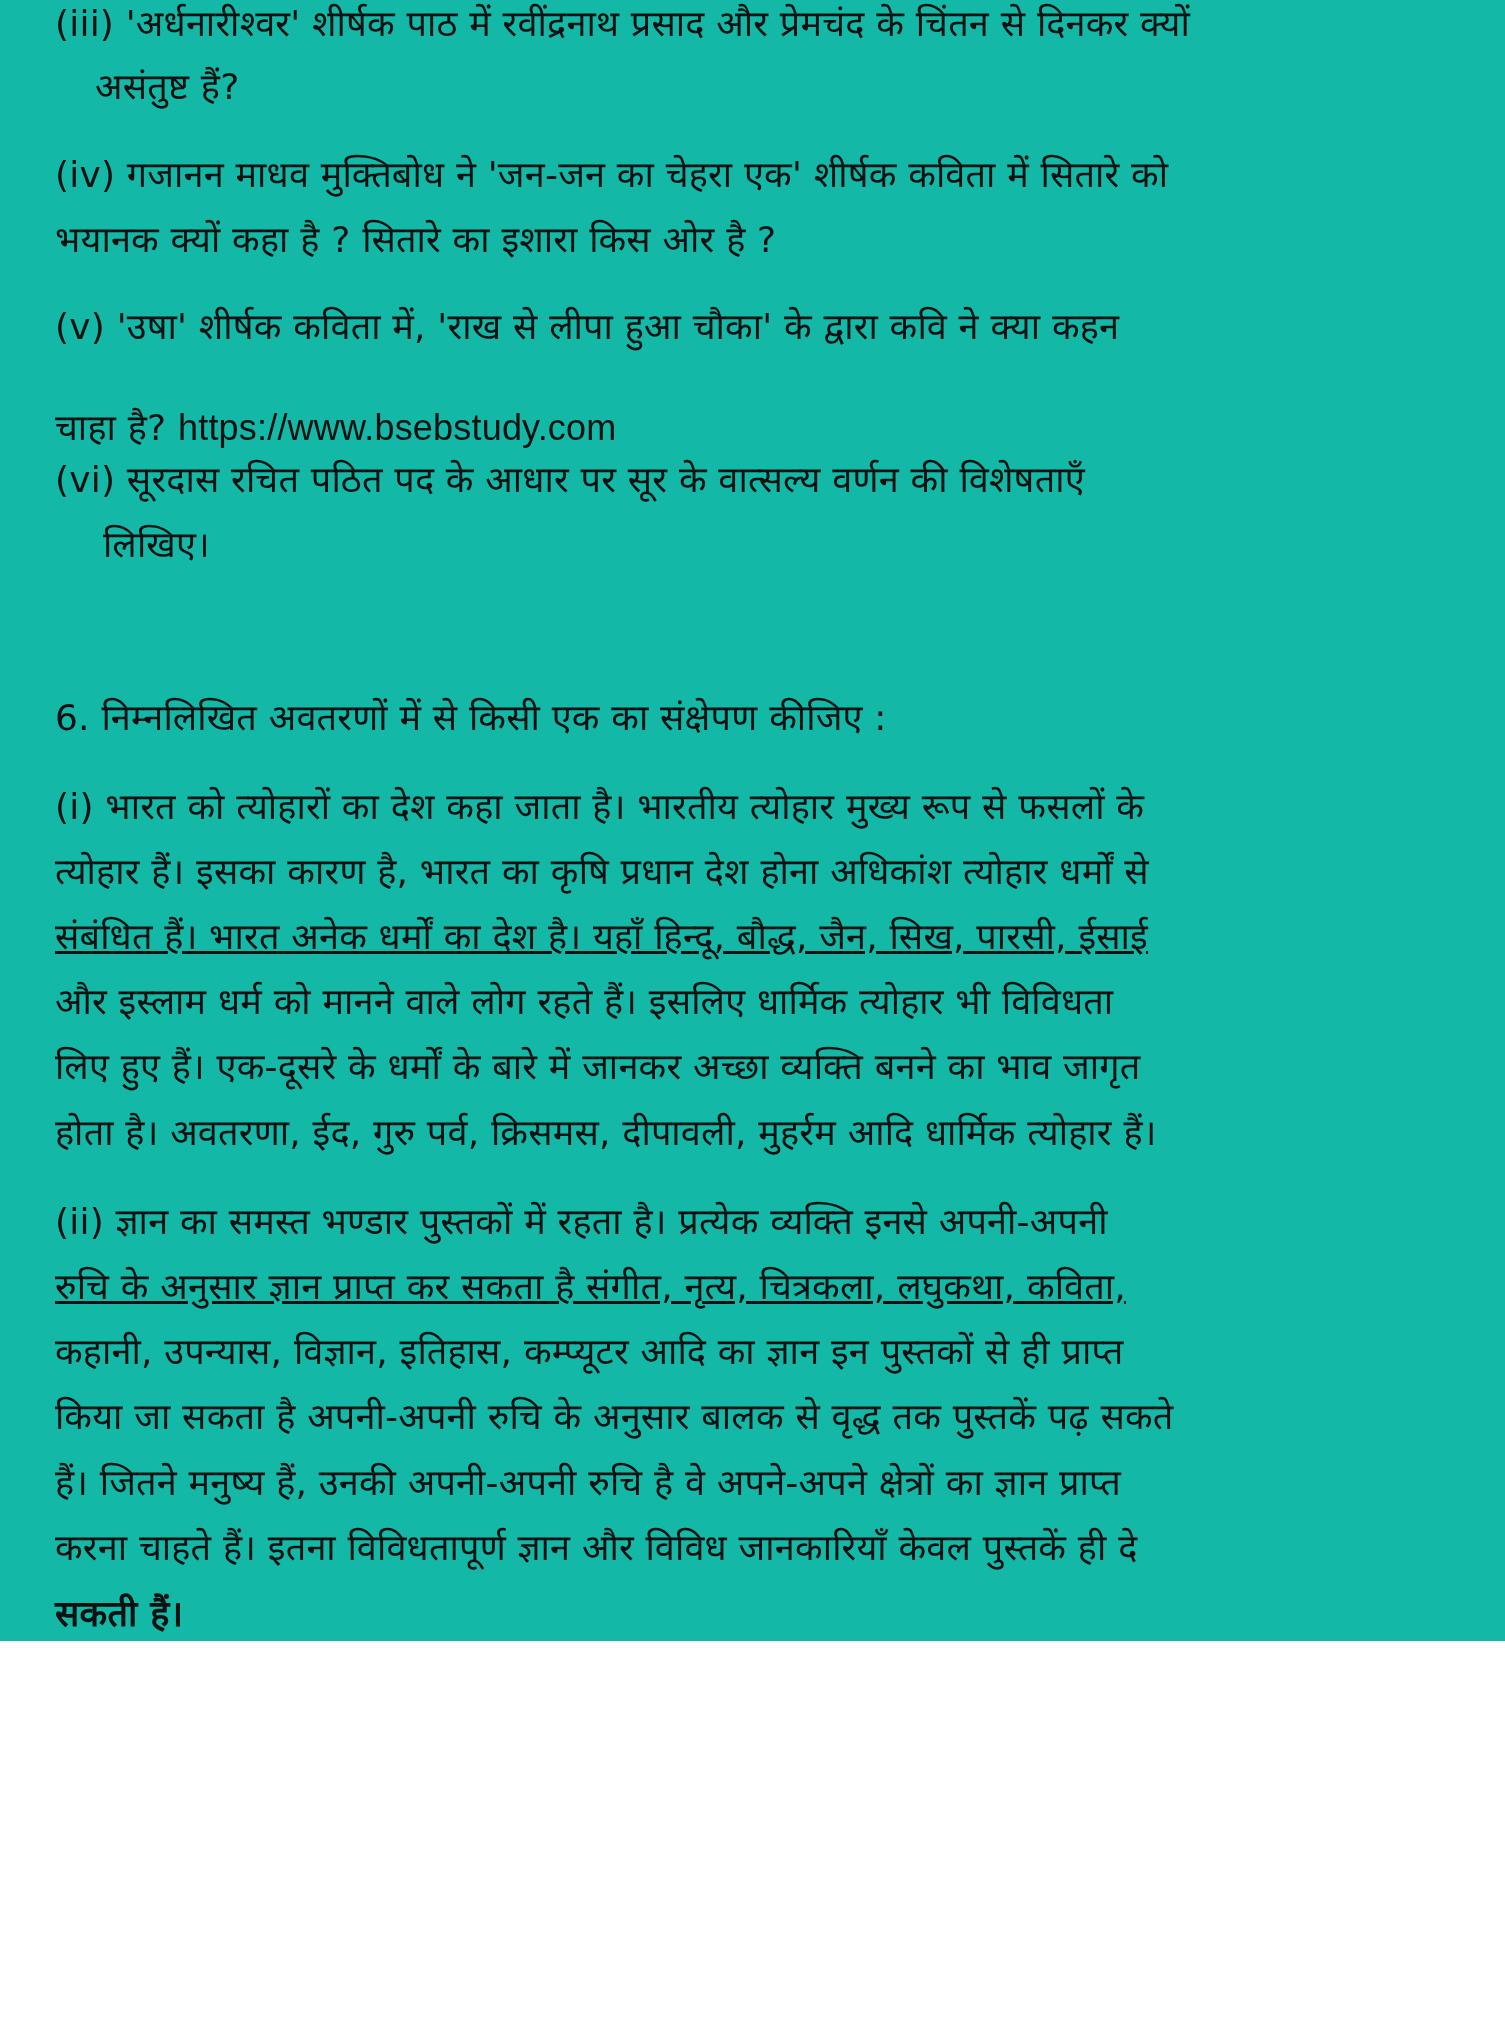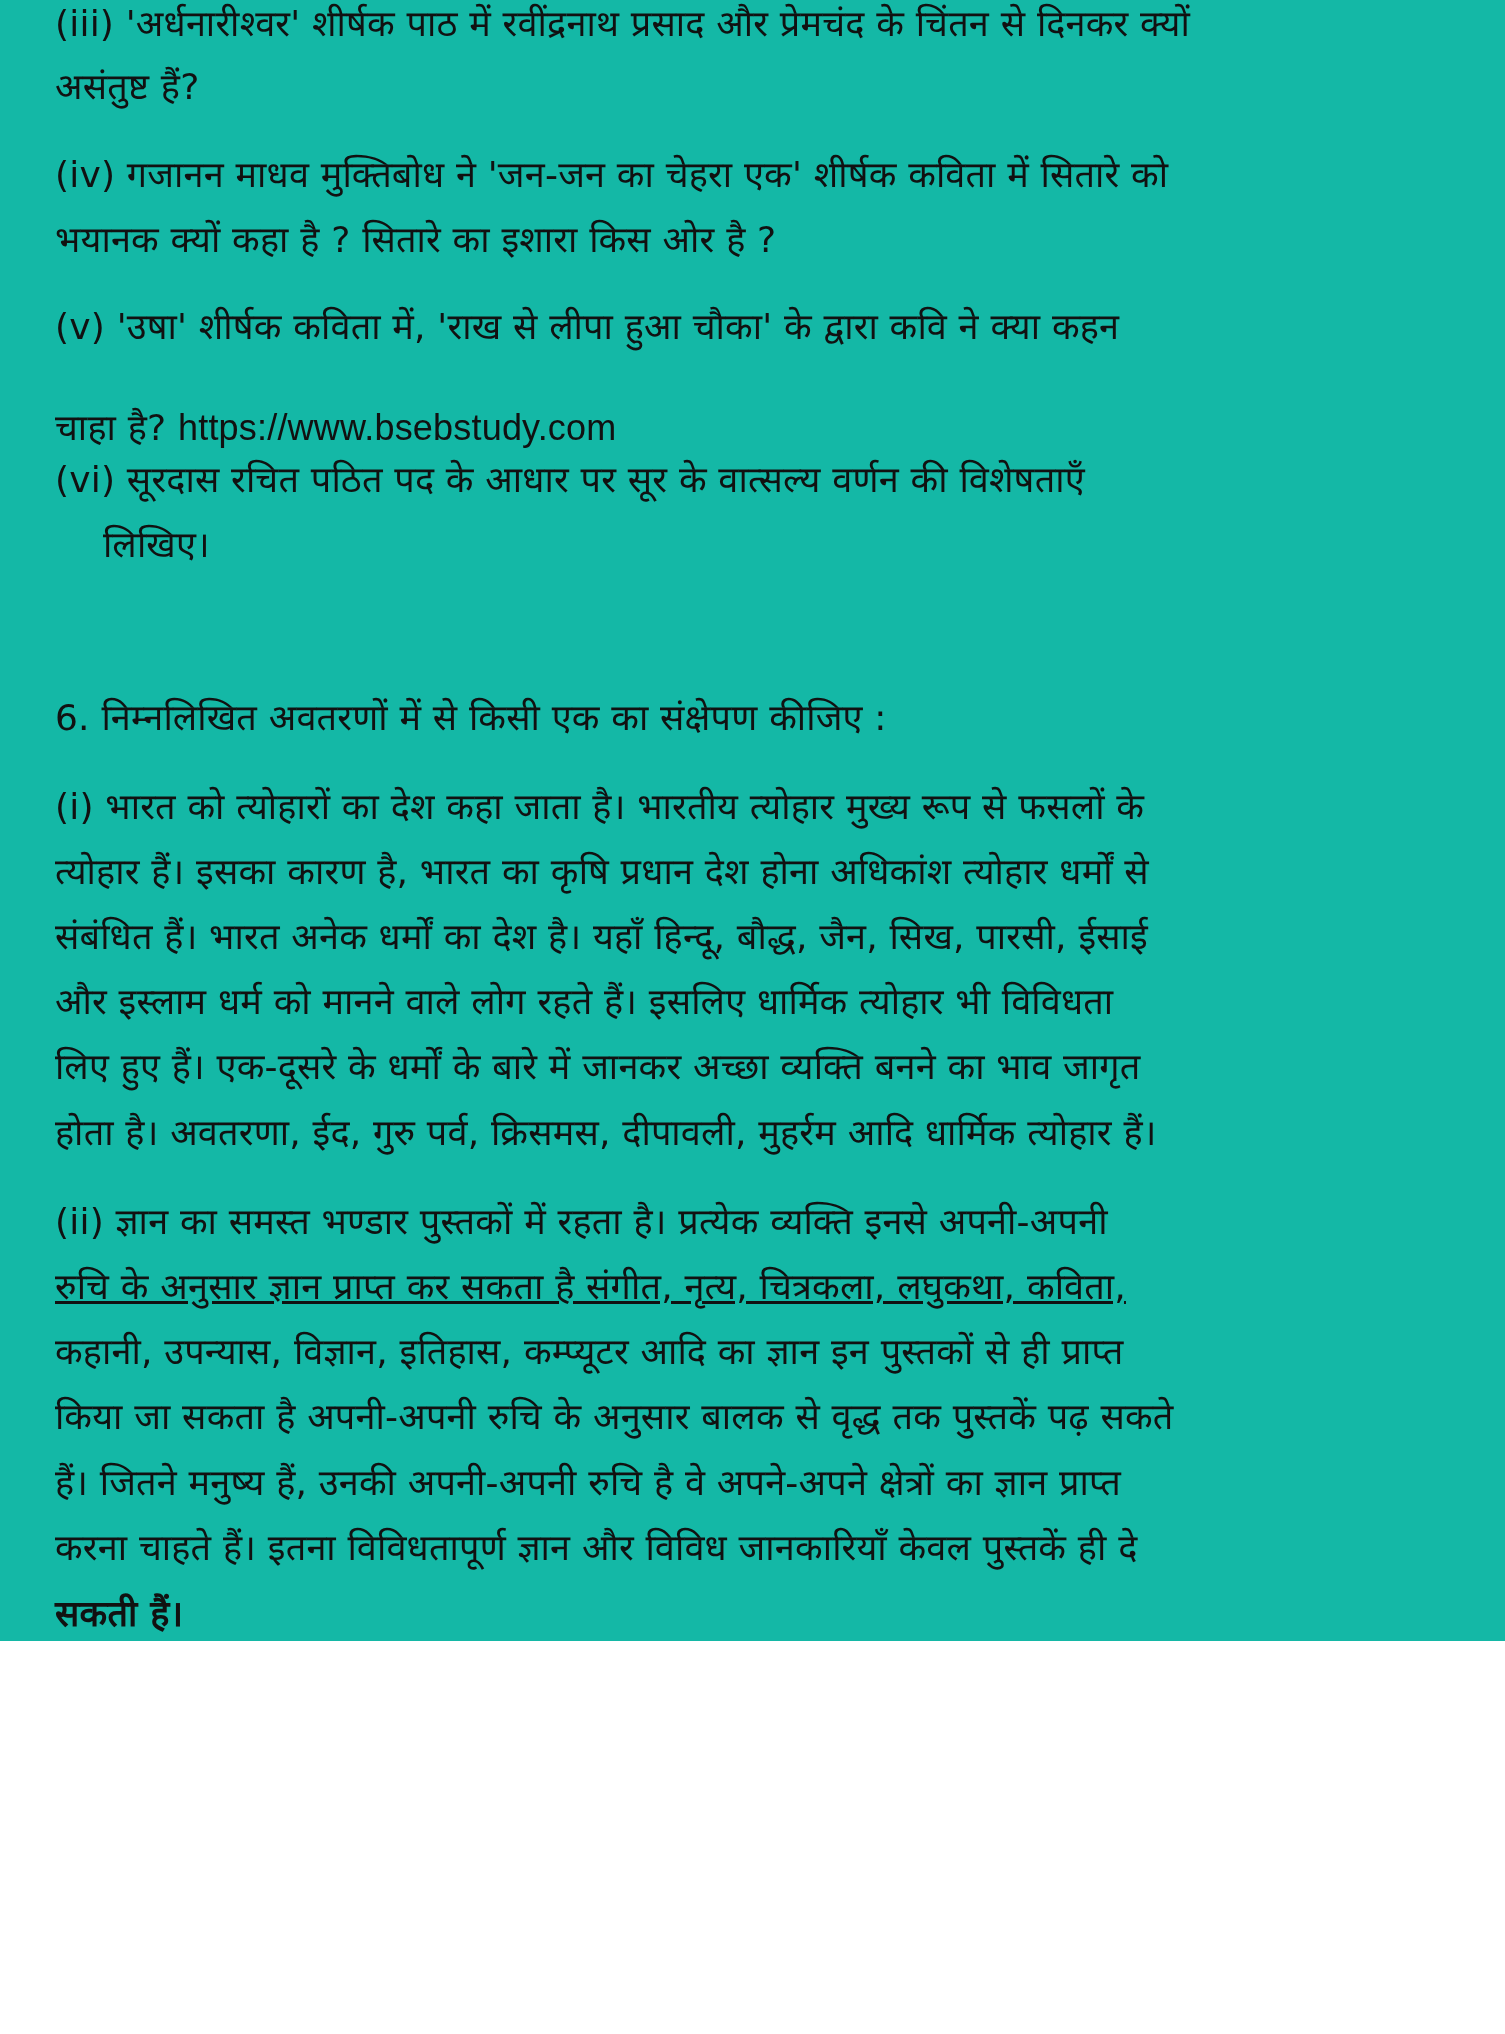--- a/index.html
+++ b/index.html
@@ -34,21 +34,21 @@
     font-family: "Liberation Sans", sans-serif;
   }
 </style>
 </head>
 <body>
 
 <div class="page">
 
   <div>
     <div class="line" style="top:0px;">(iii) 'अर्धनारीश्वर' शीर्षक पाठ में रवींद्रनाथ प्रसाद और प्रेमचंद के चिंतन से दिनकर क्यों</div>
-    <div class="line" style="top:63px;">असंतुष्ट हैं?</div>
+    <div class="line" style="top:63px;margin-left:40px;">असंतुष्ट हैं?</div>
   </div>
 
   <div>
     <div class="line" style="top:151px;">(iv) गजानन माधव मुक्तिबोध ने 'जन-जन का चेहरा एक' शीर्षक कविता में सितारे को</div>
     <div class="line" style="top:216px;">भयानक क्यों कहा है ? सितारे का इशारा किस ओर है ?</div>
   </div>
 
   <div>
     <div class="line" style="top:303px;">(v) 'उषा' शीर्षक कविता में, 'राख से लीपा हुआ चौका' के द्वारा कवि ने क्या कहन</div>
     <div class="line" style="top:368px;margin-top:36px;">
@@ -60,21 +60,21 @@
   <div>
     <div class="line" style="top:456px;">(vi) सूरदास रचित पठित पद के आधार पर सूर के वात्सल्य वर्णन की विशेषताएँ</div>
     <div class="line" style="top:521px;margin-left:48px;">लिखिए।</div>
   </div>
 
   <div class="line" style="top:694px;">6. निम्नलिखित अवतरणों में से किसी एक का संक्षेपण कीजिए :</div>
 
   <div>
     <div class="line" style="top:783px;">(i) भारत को त्योहारों का देश कहा जाता है। भारतीय त्योहार मुख्य रूप से फसलों के</div>
     <div class="line" style="top:848px;">त्योहार हैं। इसका कारण है, भारत का कृषि प्रधान देश होना अधिकांश त्योहार धर्मों से</div>
-    <div class="line" style="top:913px;">संबंधित हैं। भारत अनेक धर्मों का देश है। यहाँ हिन्दू, बौद्ध, जैन, सिख, पारसी, ईसाई</div>
+    <div class="line" style="top:913px;text-decoration:underline;">संबंधित हैं। भारत अनेक धर्मों का देश है। यहाँ हिन्दू, बौद्ध, जैन, सिख, पारसी, ईसाई</div>
     <div class="line" style="top:978px;">और इस्लाम धर्म को मानने वाले लोग रहते हैं। इसलिए धार्मिक त्योहार भी विविधता</div>
     <div class="line" style="top:1043px;">लिए हुए हैं। एक-दूसरे के धर्मों के बारे में जानकर अच्छा व्यक्ति बनने का भाव जागृत</div>
     <div class="line" style="top:1109px;">होता है। अवतरणा, ईद, गुरु पर्व, क्रिसमस, दीपावली, मुहर्रम आदि धार्मिक त्योहार हैं।</div>
   </div>
 
   <div>
     <div class="line" style="top:1198px;">(ii) ज्ञान का समस्त भण्डार पुस्तकों में रहता है। प्रत्येक व्यक्ति इनसे अपनी-अपनी</div>
     <div class="line" style="top:1263px;text-decoration:underline;">रुचि  के अनुसार ज्ञान प्राप्त कर सकता है संगीत, नृत्य, चित्रकला, लघुकथा, कविता,</div>
     <div class="line" style="top:1328px;">कहानी, उपन्यास, विज्ञान, इतिहास, कम्प्यूटर आदि का ज्ञान इन पुस्तकों से ही प्राप्त</div>
     <div class="line" style="top:1393px;">किया जा सकता है अपनी-अपनी रुचि के अनुसार बालक से वृद्ध तक पुस्तकें पढ़ सकते</div>

